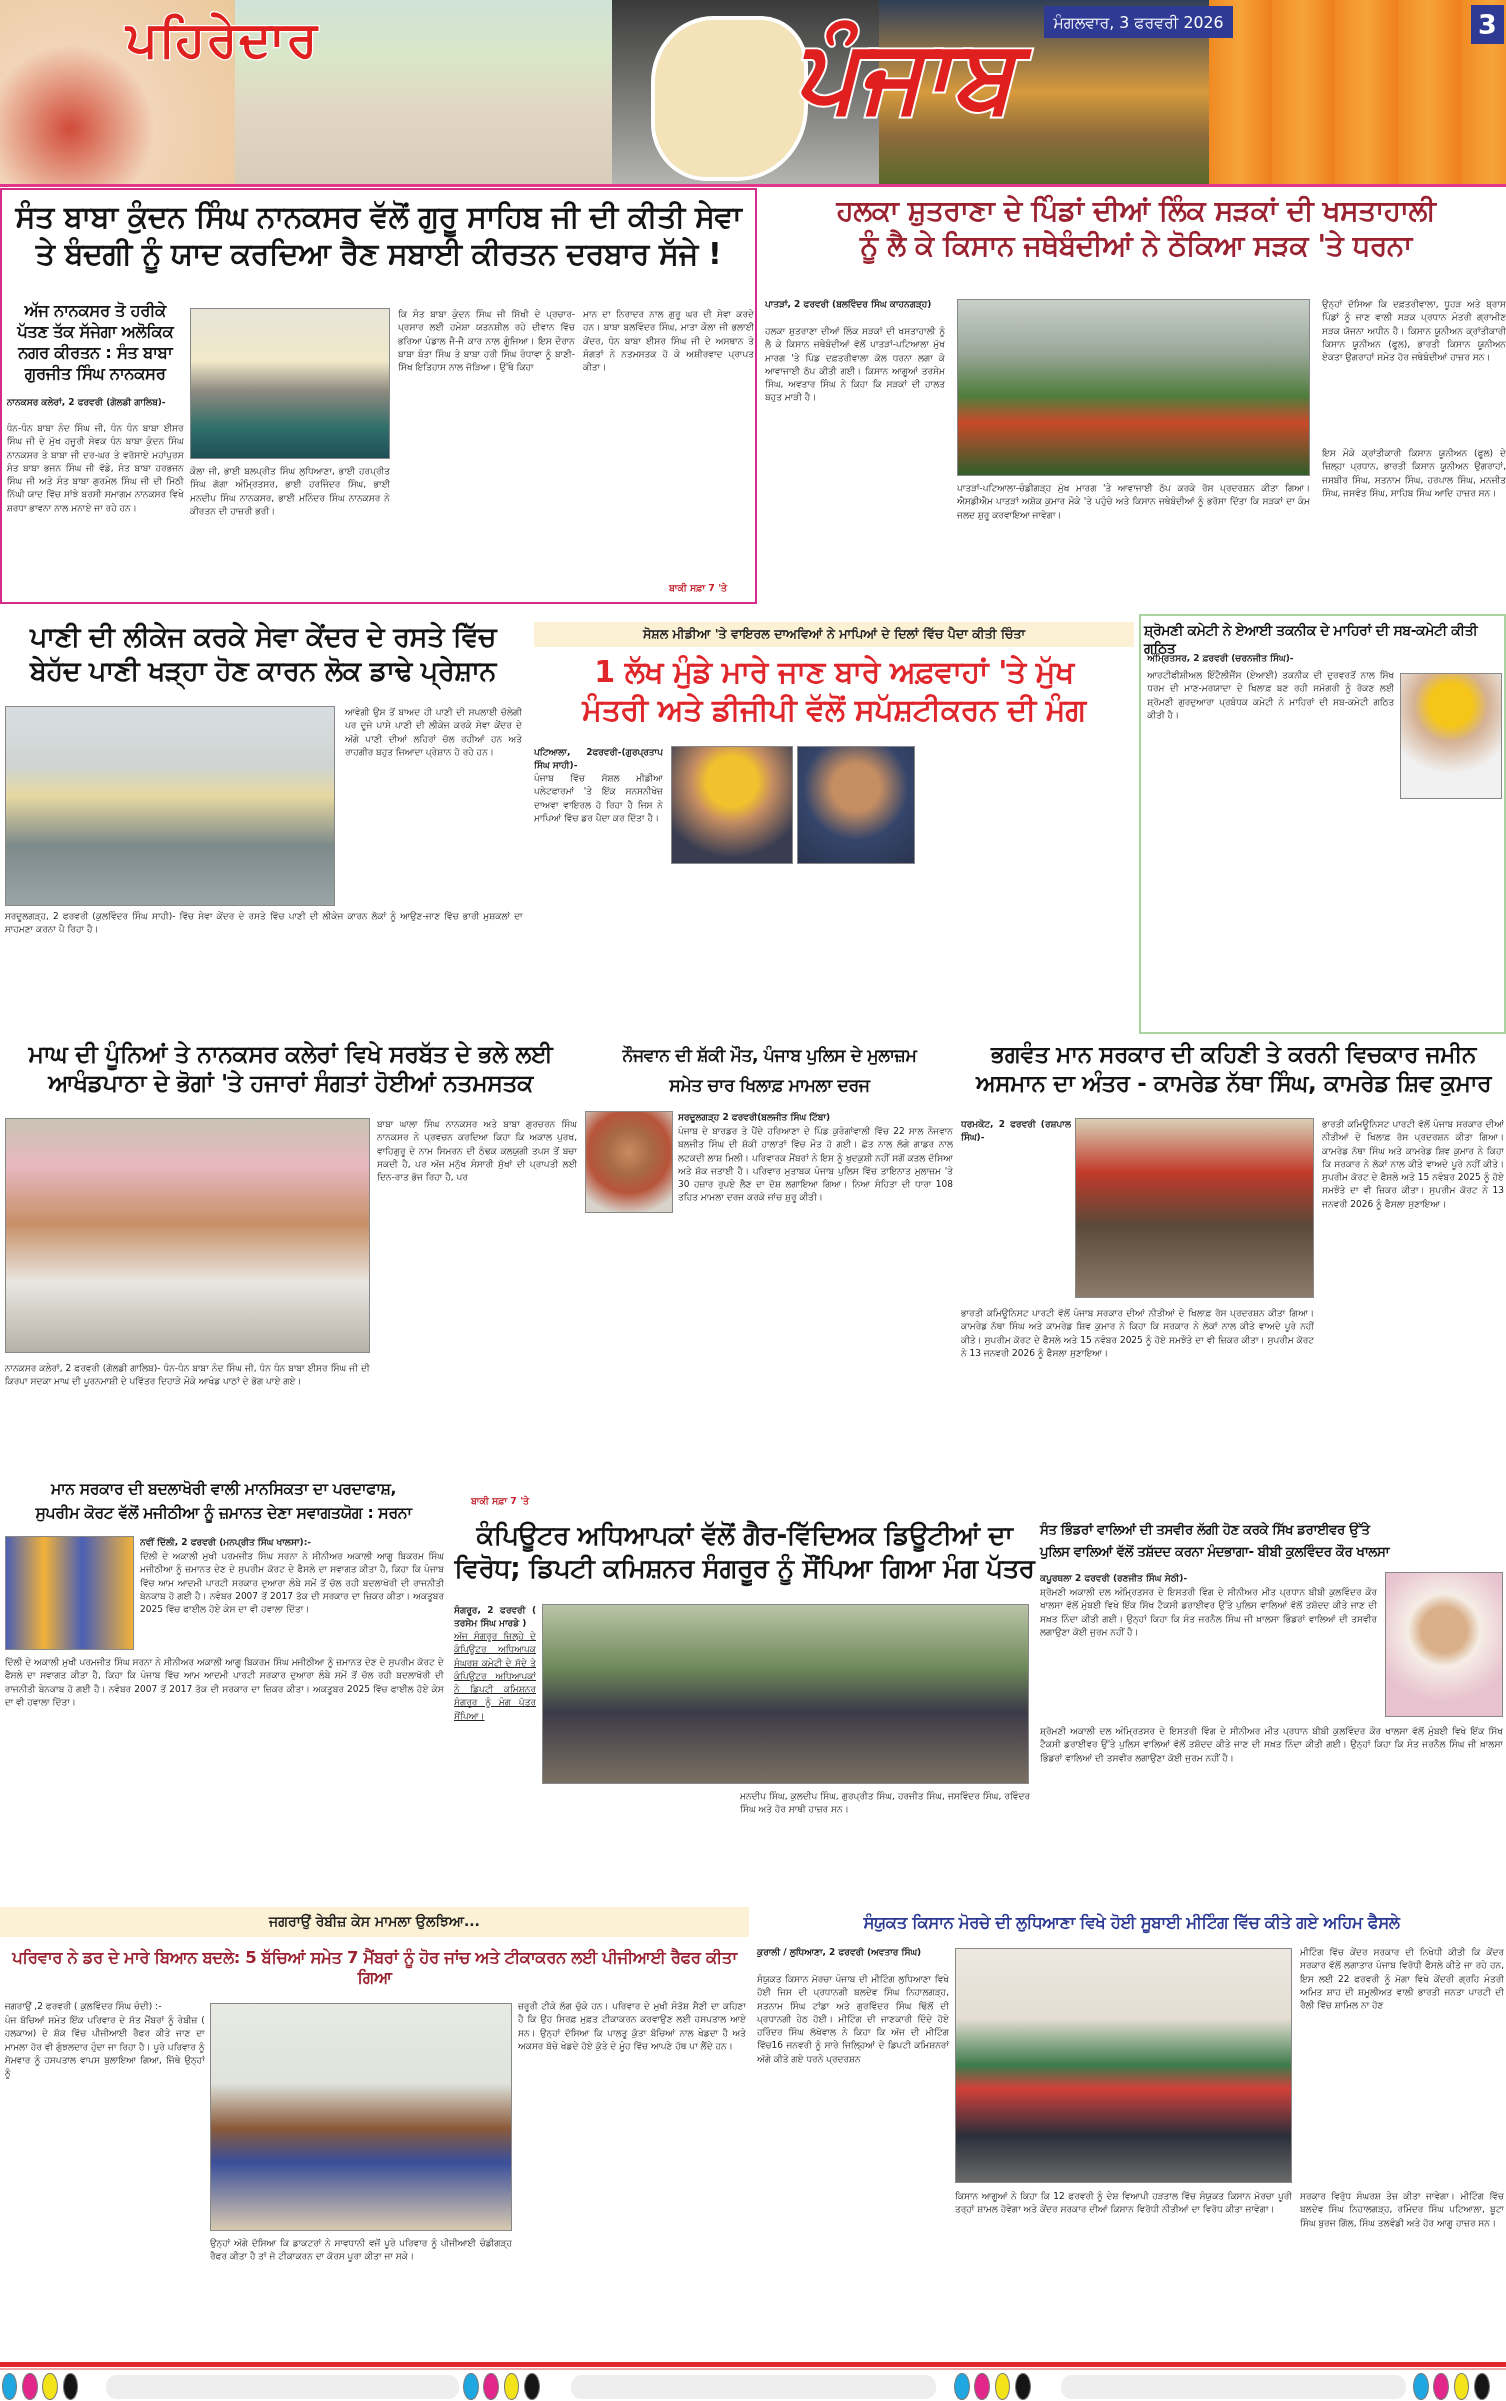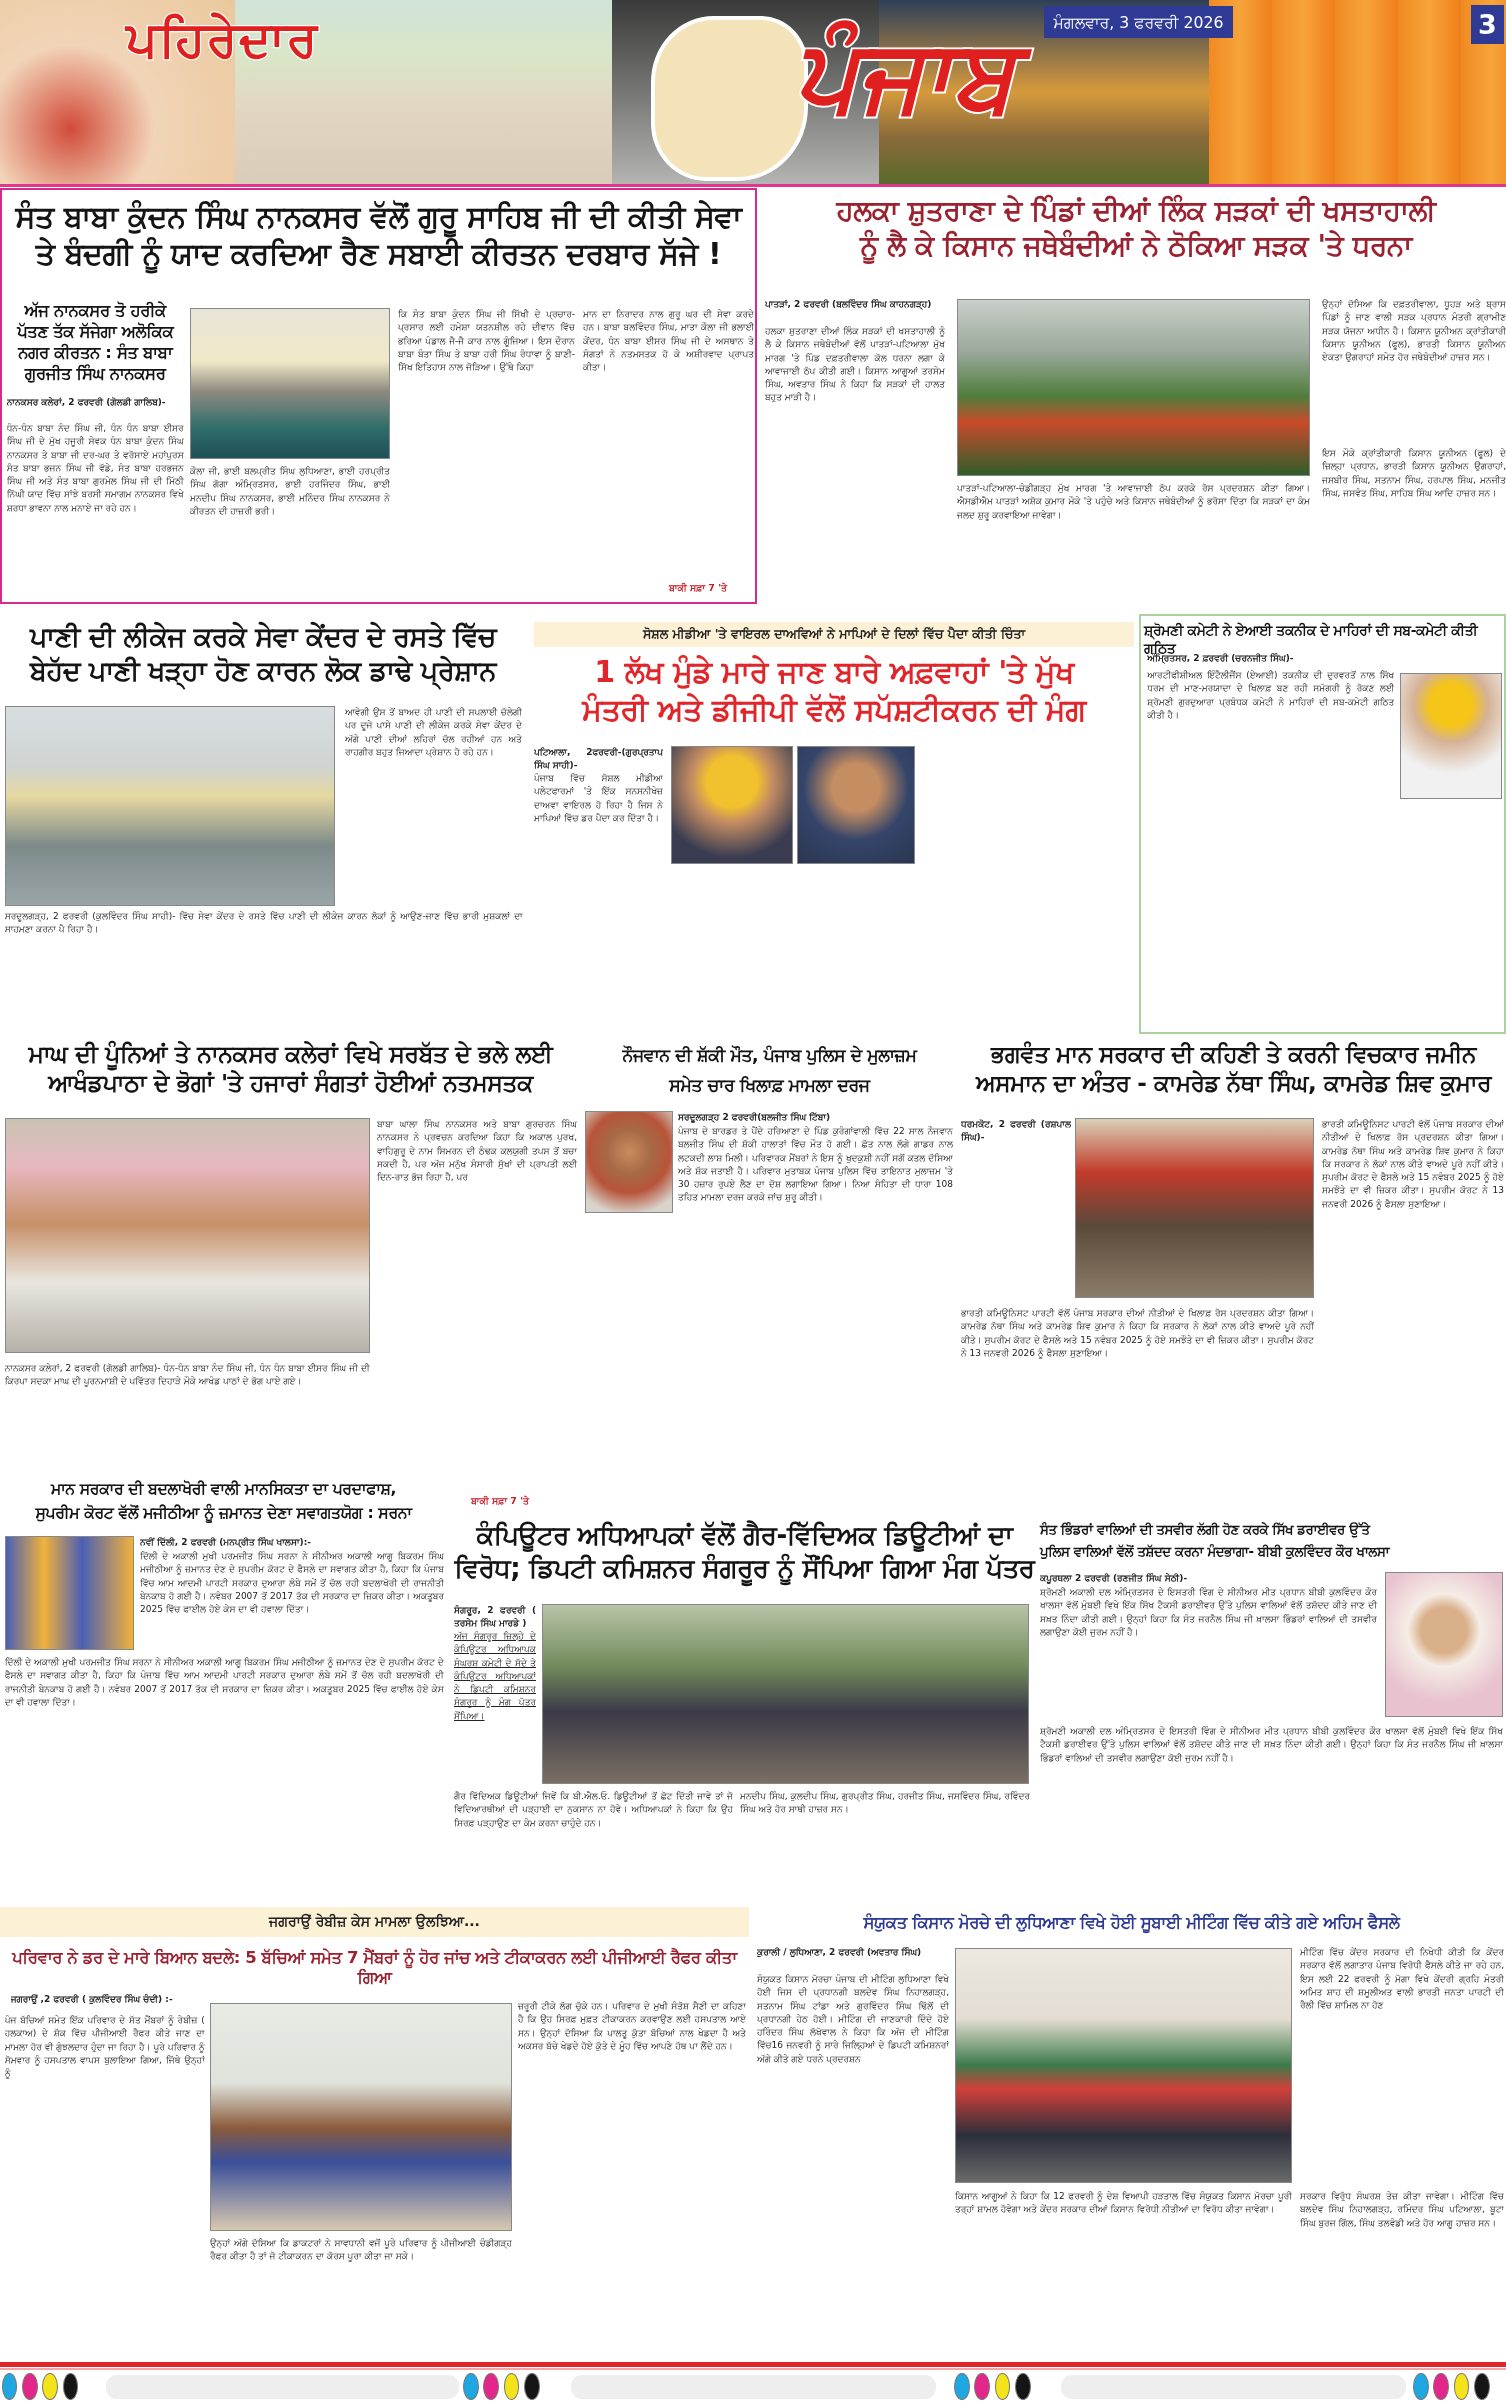--- a/index.html
+++ b/index.html
@@ -152,39 +152,38 @@
 </div>
 
 <div class="abs" style="left:454px;top:1519px;width:581px;height:377px;">
   <div class="headline black" style="font-size:26px;">
     <div>ਕੰਪਿਊਟਰ ਅਧਿਆਪਕਾਂ ਵੱਲੋਂ ਗੈਰ-ਵਿੱਦਿਅਕ ਡਿਊਟੀਆਂ ਦਾ</div>
     <div>ਵਿਰੋਧ; ਡਿਪਟੀ ਕਮਿਸ਼ਨਰ ਸੰਗਰੂਰ ਨੂੰ ਸੌਂਪਿਆ ਗਿਆ ਮੰਗ ਪੱਤਰ</div>
   </div>
   <div class="abs body-text" style="left:0;top:85px;width:82px;height:27px;font-weight:bold;">ਸੰਗਰੂਰ, 2 ਫਰਵਰੀ ( ਤਰਸੇਮ ਸਿੰਘ ਮਾਰਡੇ )</div>
   <div class="abs body-text" style="left:0;top:111px;width:82px;height:157px;text-decoration:underline;">ਅੱਜ ਸੰਗਰੂਰ ਜ਼ਿਲ੍ਹੇ ਦੇ ਕੰਪਿਊਟਰ ਅਧਿਆਪਕ ਸੰਘਰਸ਼ ਕਮੇਟੀ ਦੇ ਸੱਦੇ ਤੇ ਕੰਪਿਊਟਰ ਅਧਿਆਪਕਾਂ ਨੇ ਡਿਪਟੀ ਕਮਿਸ਼ਨਰ ਸੰਗਰੂਰ ਨੂੰ ਮੰਗ ਪੱਤਰ ਸੌਂਪਿਆ।</div>
   <div class="abs photo" style="left:88px;top:85px;width:487px;height:180px;background:linear-gradient(180deg,#b9c4a8 0%,#6f8a5a 35%,#3c3a48 60%,#7a6f62 100%);"></div>
-  <div class="abs body-text" style="left:0;top:271px;width:279px;height:98px;">ਗੈਰ ਵਿੱਦਿਅਕ ਡਿਊਟੀਆਂ ਜਿਵੇਂ ਕਿ ਬੀ.ਐਲ.ਓ. ਡਿਊਟੀਆਂ ਤੋਂ ਛੋਟ ਦਿੱਤੀ ਜਾਵੇ ਤਾਂ ਜੋ ਵਿਦਿਆਰਥੀਆਂ ਦੀ ਪੜ੍ਹਾਈ ਦਾ ਨੁਕਸਾਨ ਨਾ ਹੋਵੇ। ਅਧਿਆਪਕਾਂ ਨੇ ਕਿਹਾ ਕਿ ਉਹ ਸਿਰਫ਼ ਪੜ੍ਹਾਉਣ ਦਾ ਕੰਮ ਕਰਨਾ ਚਾਹੁੰਦੇ ਹਨ।</div>
   <div class="abs body-text" style="left:286px;top:271px;width:290px;height:98px;">ਮਨਦੀਪ ਸਿੰਘ, ਕੁਲਦੀਪ ਸਿੰਘ, ਗੁਰਪ੍ਰੀਤ ਸਿੰਘ, ਹਰਜੀਤ ਸਿੰਘ, ਜਸਵਿੰਦਰ ਸਿੰਘ, ਰਵਿੰਦਰ ਸਿੰਘ ਅਤੇ ਹੋਰ ਸਾਥੀ ਹਾਜ਼ਰ ਸਨ।</div>
 </div>
 
 <div class="abs" style="left:1040px;top:1519px;width:467px;height:377px;">
   <div class="headline black" style="font-size:13.3px;line-height:22px;text-align:left;">
     <div>ਸੰਤ ਭਿੰਡਰਾਂ ਵਾਲਿਆਂ ਦੀ ਤਸਵੀਰ ਲੱਗੀ ਹੋਣ ਕਰਕੇ ਸਿੱਖ ਡਰਾਈਵਰ ਉੱਤੇ</div>
     <div>ਪੁਲਿਸ ਵਾਲਿਆਂ ਵੱਲੋਂ ਤਸ਼ੱਦਦ ਕਰਨਾ ਮੰਦਭਾਗਾ- ਬੀਬੀ ਕੁਲਵਿੰਦਰ ਕੌਰ ਖਾਲਸਾ</div>
   </div>
   <div class="abs body-text" style="left:0;top:53px;width:337px;height:14px;font-weight:bold;">ਕਪੂਰਥਲਾ 2 ਫਰਵਰੀ (ਰਣਜੀਤ ਸਿੰਘ ਸੇਠੀ)-</div>
   <div class="abs body-text" style="left:0;top:67px;width:337px;height:133px;">ਸ਼੍ਰੋਮਣੀ ਅਕਾਲੀ ਦਲ ਅੰਮ੍ਰਿਤਸਰ ਦੇ ਇਸਤਰੀ ਵਿੰਗ ਦੇ ਸੀਨੀਅਰ ਮੀਤ ਪ੍ਰਧਾਨ ਬੀਬੀ ਕੁਲਵਿੰਦਰ ਕੌਰ ਖਾਲਸਾ ਵੱਲੋਂ ਮੁੰਬਈ ਵਿਖੇ ਇੱਕ ਸਿੱਖ ਟੈਕਸੀ ਡਰਾਈਵਰ ਉੱਤੇ ਪੁਲਿਸ ਵਾਲਿਆਂ ਵੱਲੋਂ ਤਸ਼ੱਦਦ ਕੀਤੇ ਜਾਣ ਦੀ ਸਖ਼ਤ ਨਿੰਦਾ ਕੀਤੀ ਗਈ। ਉਨ੍ਹਾਂ ਕਿਹਾ ਕਿ ਸੰਤ ਜਰਨੈਲ ਸਿੰਘ ਜੀ ਖ਼ਾਲਸਾ ਭਿੰਡਰਾਂ ਵਾਲਿਆਂ ਦੀ ਤਸਵੀਰ ਲਗਾਉਣਾ ਕੋਈ ਜੁਰਮ ਨਹੀਂ ਹੈ।</div>
   <div class="abs photo" style="left:345px;top:53px;width:118px;height:145px;background:radial-gradient(circle at 50% 40%,#d9b08a 0%,#d9b08a 22%,#f5ede6 35%,#e8c2cf 70%);"></div>
   <div class="abs body-text" style="left:0;top:206px;width:463px;height:165px;">ਸ਼੍ਰੋਮਣੀ ਅਕਾਲੀ ਦਲ ਅੰਮ੍ਰਿਤਸਰ ਦੇ ਇਸਤਰੀ ਵਿੰਗ ਦੇ ਸੀਨੀਅਰ ਮੀਤ ਪ੍ਰਧਾਨ ਬੀਬੀ ਕੁਲਵਿੰਦਰ ਕੌਰ ਖਾਲਸਾ ਵੱਲੋਂ ਮੁੰਬਈ ਵਿਖੇ ਇੱਕ ਸਿੱਖ ਟੈਕਸੀ ਡਰਾਈਵਰ ਉੱਤੇ ਪੁਲਿਸ ਵਾਲਿਆਂ ਵੱਲੋਂ ਤਸ਼ੱਦਦ ਕੀਤੇ ਜਾਣ ਦੀ ਸਖ਼ਤ ਨਿੰਦਾ ਕੀਤੀ ਗਈ। ਉਨ੍ਹਾਂ ਕਿਹਾ ਕਿ ਸੰਤ ਜਰਨੈਲ ਸਿੰਘ ਜੀ ਖ਼ਾਲਸਾ ਭਿੰਡਰਾਂ ਵਾਲਿਆਂ ਦੀ ਤਸਵੀਰ ਲਗਾਉਣਾ ਕੋਈ ਜੁਰਮ ਨਹੀਂ ਹੈ।</div>
 </div>
 
 <div class="abs" style="left:0;top:1907px;width:749px;height:451px;">
   <div class="tag-band" style="font-size:14px;padding:6.3px 0;">ਜਗਰਾਉਂ ਰੇਬੀਜ਼ ਕੇਸ ਮਾਮਲਾ ਉਲਝਿਆ...</div>
   <div class="headline maroon" style="font-size:16.5px;padding-top:11px;">ਪਰਿਵਾਰ ਨੇ ਡਰ ਦੇ ਮਾਰੇ ਬਿਆਨ ਬਦਲੇ: 5 ਬੱਚਿਆਂ ਸਮੇਤ 7 ਮੈਂਬਰਾਂ ਨੂੰ ਹੋਰ ਜਾਂਚ ਅਤੇ ਟੀਕਾਕਰਨ ਲਈ ਪੀਜੀਆਈ ਰੈਫਰ ਕੀਤਾ ਗਿਆ</div>
-  <div class="abs body-text" style="left:4.7px;top:86px;width:200px;height:14px;font-weight:bold;margin-left:6px;">ਜਗਰਾਉਂ ,2 ਫਰਵਰੀ ( ਕੁਲਵਿੰਦਰ ਸਿੰਘ ਚੰਦੀ) :-</div>
+  <div class="abs body-text" style="left:4.7px;top:93px;width:200px;height:14px;font-weight:normal;">ਜਗਰਾਉਂ ,2 ਫਰਵਰੀ ( ਕੁਲਵਿੰਦਰ ਸਿੰਘ ਚੰਦੀ) :-</div>
   <div class="abs body-text" style="left:4.7px;top:107px;width:200px;height:337px;">ਪੰਜ ਬੱਚਿਆਂ ਸਮੇਤ ਇੱਕ ਪਰਿਵਾਰ ਦੇ ਸੱਤ ਮੈਂਬਰਾਂ ਨੂੰ ਰੇਬੀਜ਼ ( ਹਲਕਾਅ) ਦੇ ਸ਼ੱਕ ਵਿੱਚ ਪੀਜੀਆਈ ਰੈਫਰ ਕੀਤੇ ਜਾਣ ਦਾ ਮਾਮਲਾ ਹੋਰ ਵੀ ਗੁੰਝਲਦਾਰ ਹੁੰਦਾ ਜਾ ਰਿਹਾ ਹੈ। ਪੂਰੇ ਪਰਿਵਾਰ ਨੂੰ ਸੋਮਵਾਰ ਨੂੰ ਹਸਪਤਾਲ ਵਾਪਸ ਬੁਲਾਇਆ ਗਿਆ, ਜਿੱਥੇ ਉਨ੍ਹਾਂ ਨੂੰ</div>
   <div class="abs photo" style="left:210px;top:96px;width:302px;height:228px;background:linear-gradient(180deg,#e8eae4 0%,#dfe3dc 35%,#8a5a3a 55%,#3a4f9a 70%,#d8c9b0 100%);"></div>
   <div class="abs body-text" style="left:210px;top:330px;width:302px;height:114px;">ਉਨ੍ਹਾਂ ਅੱਗੇ ਦੱਸਿਆ ਕਿ ਡਾਕਟਰਾਂ ਨੇ ਸਾਵਧਾਨੀ ਵਜੋਂ ਪੂਰੇ ਪਰਿਵਾਰ ਨੂੰ ਪੀਜੀਆਈ ਚੰਡੀਗੜ੍ਹ ਰੈਫਰ ਕੀਤਾ ਹੈ ਤਾਂ ਜੋ ਟੀਕਾਕਰਨ ਦਾ ਕੋਰਸ ਪੂਰਾ ਕੀਤਾ ਜਾ ਸਕੇ।</div>
   <div class="abs body-text" style="left:518px;top:93px;width:228px;height:353px;">ਜ਼ਰੂਰੀ ਟੀਕੇ ਲੱਗ ਚੁੱਕੇ ਹਨ। ਪਰਿਵਾਰ ਦੇ ਮੁਖੀ ਸੰਤੋਸ਼ ਸੈਣੀ ਦਾ ਕਹਿਣਾ ਹੈ ਕਿ ਉਹ ਸਿਰਫ਼ ਮੁਫ਼ਤ ਟੀਕਾਕਰਨ ਕਰਵਾਉਣ ਲਈ ਹਸਪਤਾਲ ਆਏ ਸਨ। ਉਨ੍ਹਾਂ ਦੱਸਿਆ ਕਿ ਪਾਲਤੂ ਕੁੱਤਾ ਬੱਚਿਆਂ ਨਾਲ ਖੇਡਦਾ ਹੈ ਅਤੇ ਅਕਸਰ ਬੱਚੇ ਖੇਡਦੇ ਹੋਏ ਕੁੱਤੇ ਦੇ ਮੂੰਹ ਵਿੱਚ ਆਪਣੇ ਹੱਥ ਪਾ ਲੈਂਦੇ ਹਨ।</div>
 </div>
 
 <div class="abs" style="left:757px;top:1907px;width:749px;height:451px;">
   <div class="headline blue" style="font-size:16.5px;padding-top:6.3px;">ਸੰਯੁਕਤ ਕਿਸਾਨ ਮੋਰਚੇ ਦੀ ਲੁਧਿਆਣਾ ਵਿਖੇ ਹੋਈ ਸੂਬਾਈ ਮੀਟਿੰਗ ਵਿੱਚ ਕੀਤੇ ਗਏ ਅਹਿਮ ਫੈਸਲੇ</div>
   <div class="abs body-text" style="left:0;top:39px;width:192px;height:27px;font-weight:bold;">ਕੁਰਾਲੀ / ਲੁਧਿਆਣਾ, 2 ਫਰਵਰੀ (ਅਵਤਾਰ ਸਿੰਘ)</div>
   <div class="abs body-text" style="left:0;top:66px;width:192px;height:377px;">ਸੰਯੁਕਤ ਕਿਸਾਨ ਮੋਰਚਾ ਪੰਜਾਬ ਦੀ ਮੀਟਿੰਗ ਲੁਧਿਆਣਾ ਵਿਖੇ ਹੋਈ ਜਿਸ ਦੀ ਪ੍ਰਧਾਨਗੀ ਬਲਦੇਵ ਸਿੰਘ ਨਿਹਾਲਗੜ੍ਹ, ਸਤਨਾਮ ਸਿੰਘ ਟਾਂਡਾ ਅਤੇ ਗੁਰਵਿੰਦਰ ਸਿੰਘ ਢਿੱਲੋਂ ਦੀ ਪ੍ਰਧਾਨਗੀ ਹੇਠ ਹੋਈ। ਮੀਟਿੰਗ ਦੀ ਜਾਣਕਾਰੀ ਦਿੰਦੇ ਹੋਏ ਹਰਿੰਦਰ ਸਿੰਘ ਲੱਖੋਵਾਲ ਨੇ ਕਿਹਾ ਕਿ ਅੱਜ ਦੀ ਮੀਟਿੰਗ ਵਿੱਚ16 ਜਨਵਰੀ ਨੂੰ ਸਾਰੇ ਜਿਲ੍ਹਿਆਂ ਦੇ ਡਿਪਟੀ ਕਮਿਸ਼ਨਰਾਂ ਅੱਗੇ ਕੀਤੇ ਗਏ ਧਰਨੇ ਪ੍ਰਦਰਸ਼ਨ</div>

